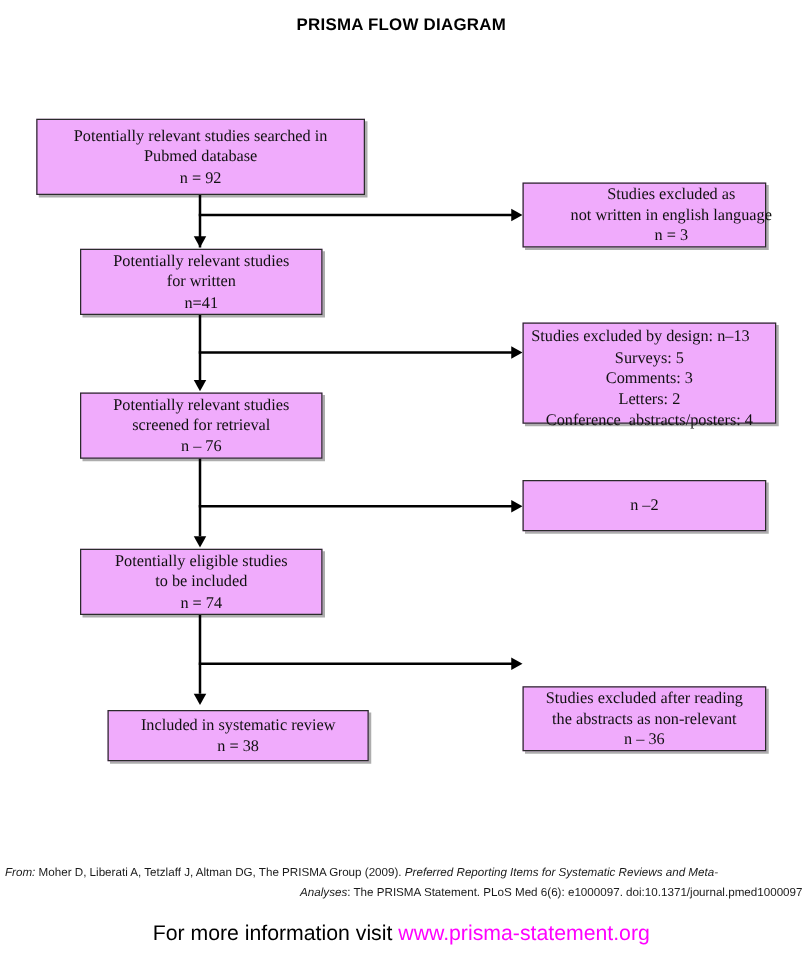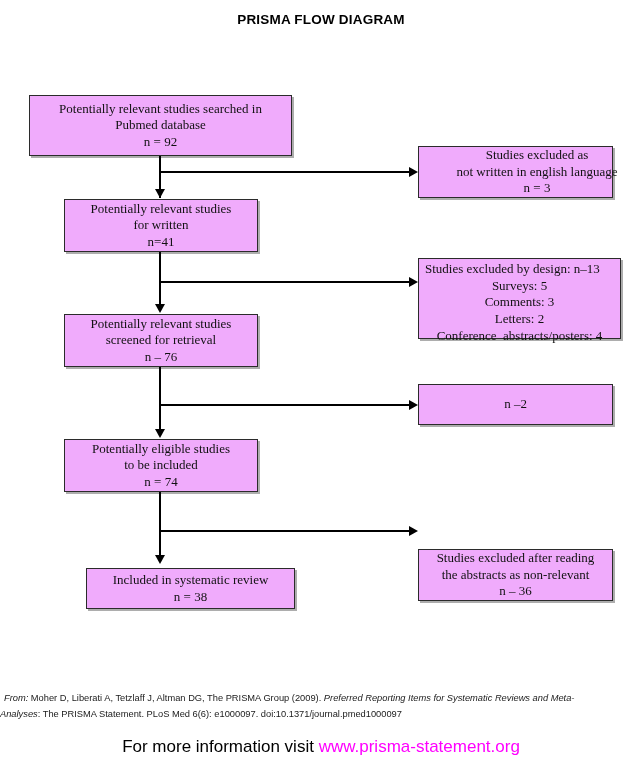--- a/index.html
+++ b/index.html
@@ -92,21 +92,21 @@
     border-top: 5px solid transparent;
     border-bottom: 5px solid transparent;
     border-left: 9px solid #000000;
   }
 
   
   .citation {
     position: absolute;
     left: 0;
     width: 642px;
-    text-align: left;
+    text-align: right;
     font-family: "Liberation Sans", "DejaVu Sans", sans-serif;
     font-size: 9.3px;
     line-height: 1.55;
     color: #1a1a1a;
   }
   .citation .ital { font-style: italic; }
   .citation-line1 { top: 691px; text-align: left; padding-left: 4px; white-space: nowrap; }
   .citation-line2 { top: 707px; }
 
   .moreinfo {

